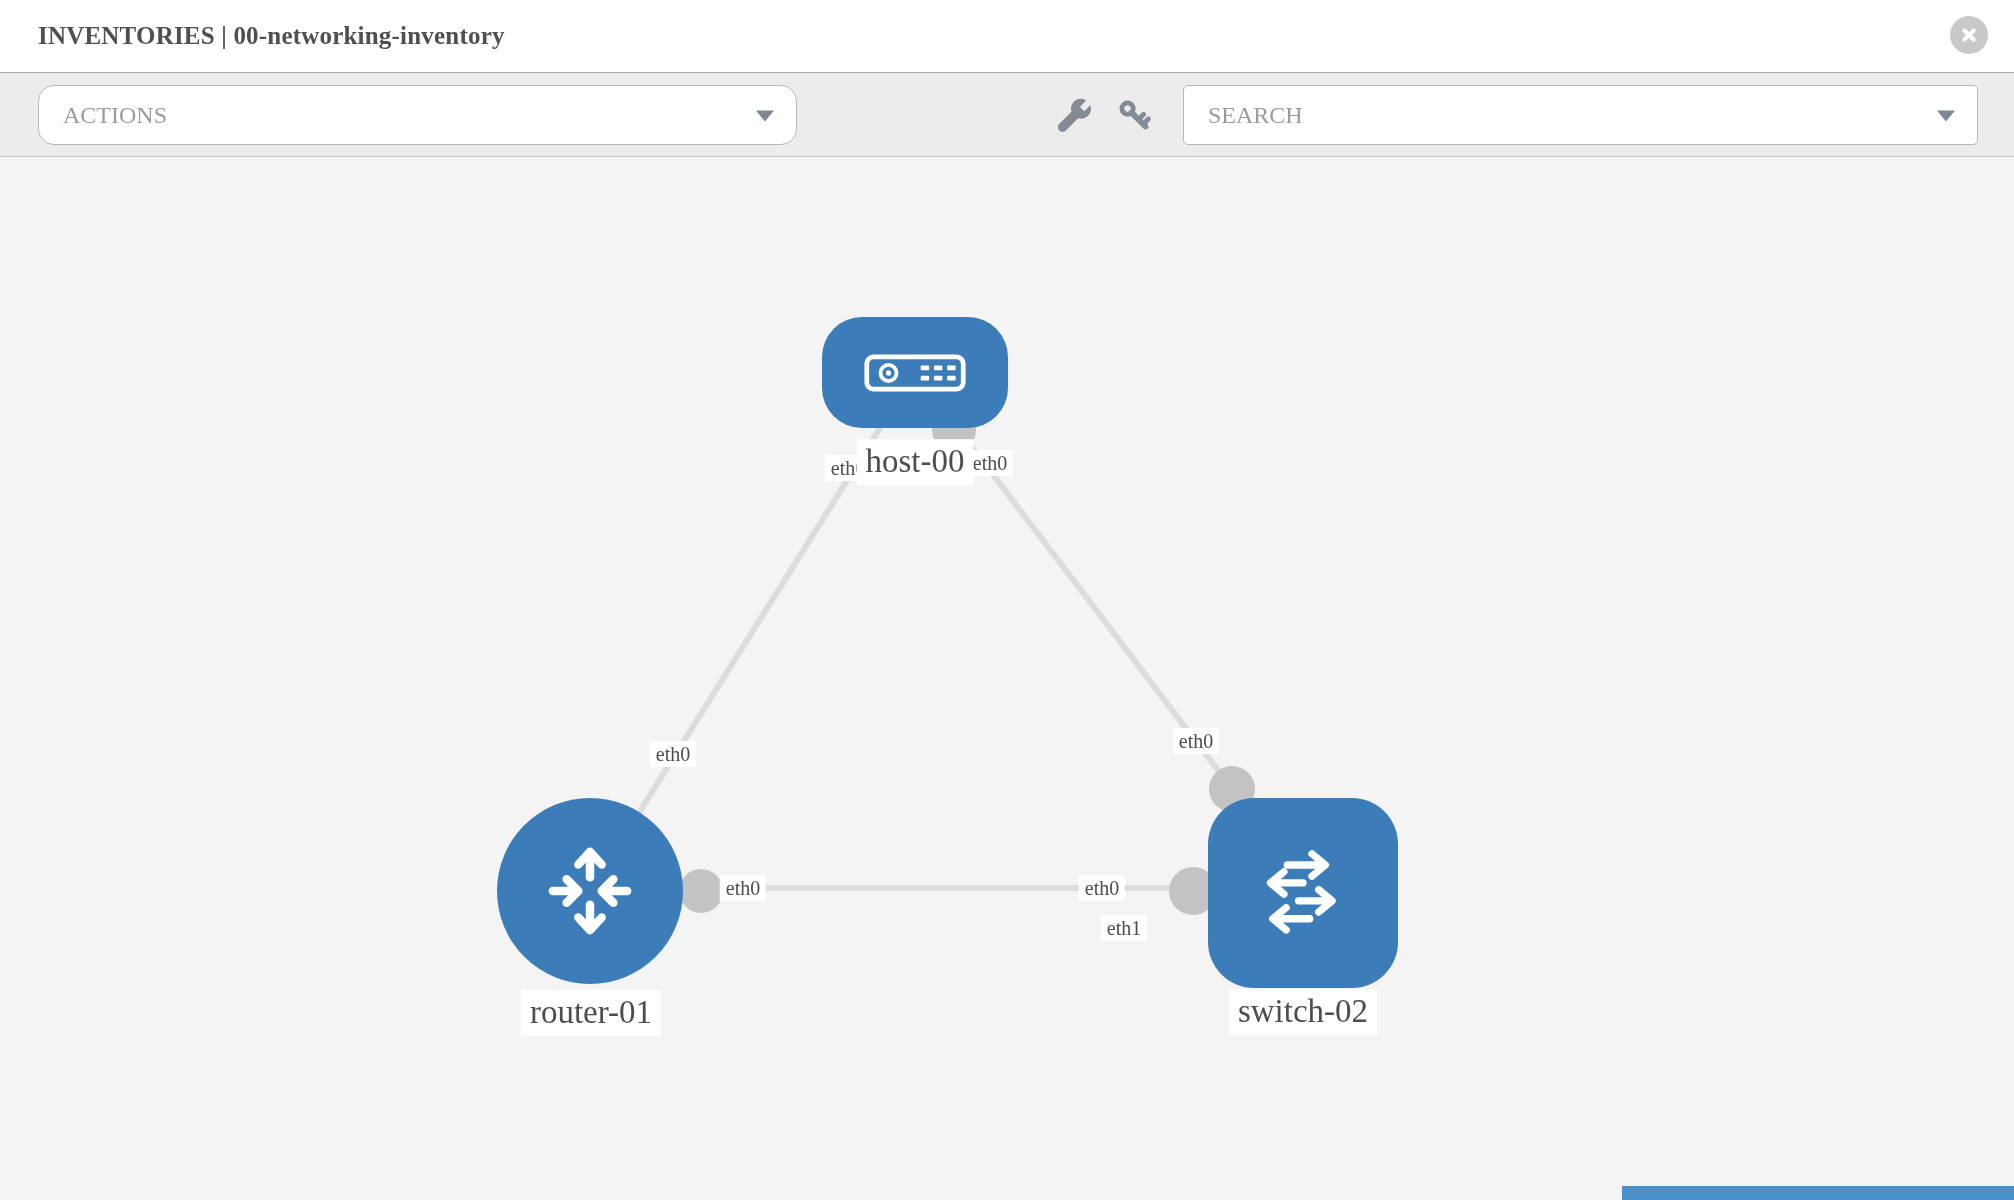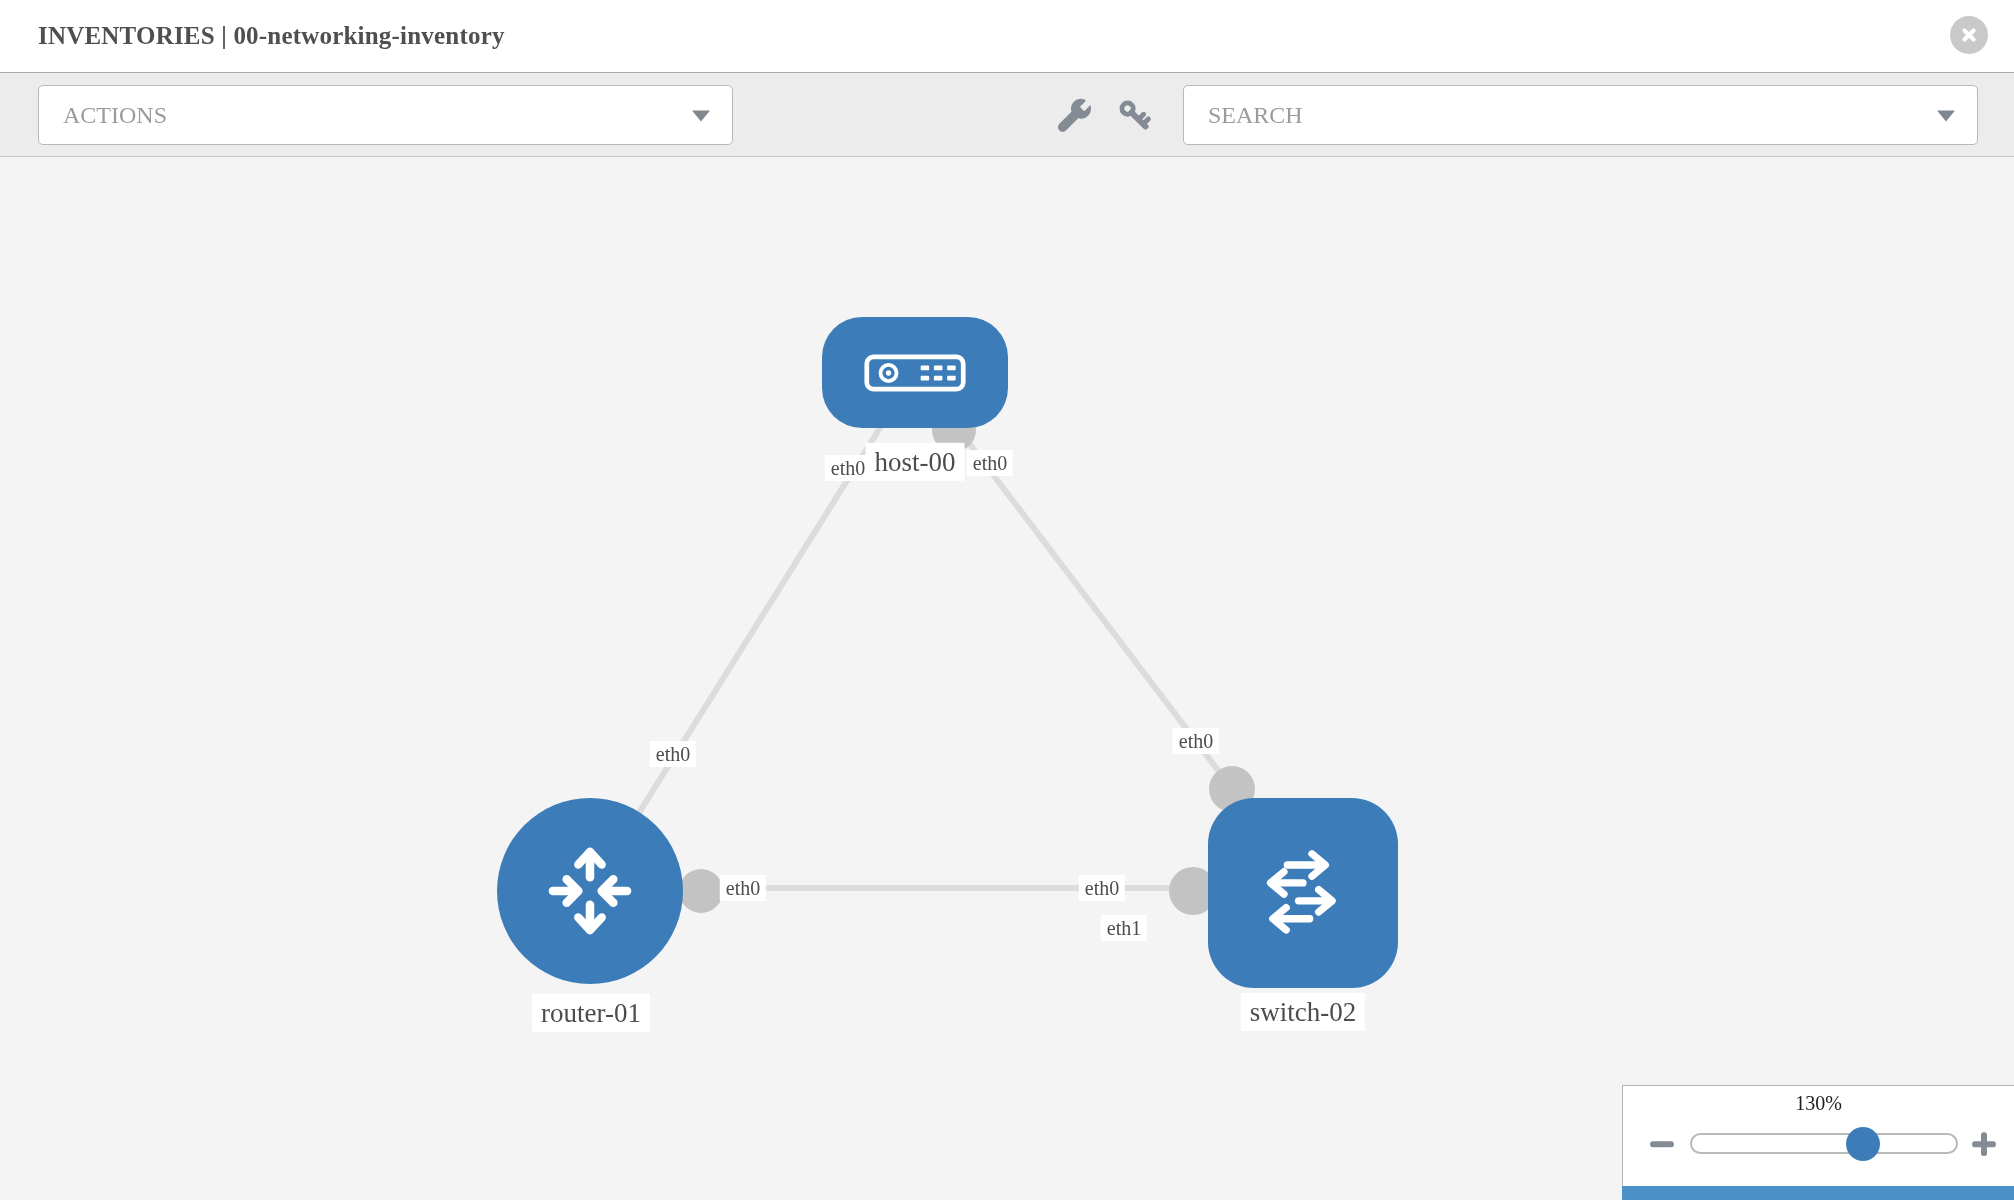--- a/index.html
+++ b/index.html
@@ -12,38 +12,38 @@
           font-size:25px;font-weight:bold;color:#4f4f4f;letter-spacing:.2px;}
   .close-btn{position:absolute;right:26px;top:16px;width:38px;height:38px;border-radius:50%;
              background:#c9c9c9;display:flex;align-items:center;justify-content:center;cursor:pointer;}
 
   
   .toolbar{position:absolute;left:0;top:72px;width:2014px;height:85px;background:#ececec;
            border-top:1px solid #a9a9a9;border-bottom:1px solid #c6c6c6;box-sizing:border-box;}
   .select{position:absolute;top:12px;height:60px;background:#fff;border:1px solid #b6b9bc;border-radius:5px;
           display:flex;align-items:center;padding:0 24px;font-size:24px;color:#9b9b9b;
           box-sizing:border-box;cursor:pointer;}
-  .select.actions{left:38px;width:695px;}
+  .select.actions{left:38px;width:759px;border-radius:16px;}
   .select.search{left:1183px;width:795px;text-align:center;}
   .caret{position:absolute;right:22px;top:50%;transform:translateY(-40%);width:0;height:0;
          border-left:9px solid transparent;border-right:9px solid transparent;border-top:11px solid #7f8890;}
   .tool-btn{position:absolute;top:20px;width:46px;height:46px;display:flex;align-items:center;
             justify-content:center;cursor:pointer;}
   .tool-btn.wrench{left:1052px;}
   .tool-btn.key{left:1112px;}
 
   
   .canvas{position:absolute;left:0;top:157px;width:2014px;height:1043px;background:#f4f4f4;}
   .links-svg{position:absolute;left:0;top:0;z-index:1;}
   .node{position:absolute;z-index:3;background:#3c7db9;display:flex;align-items:center;justify-content:center;cursor:pointer;}
   .node-host{left:822px;top:160px;width:186px;height:111px;border-radius:40px;}
   .node-router{left:497px;top:641px;width:186px;height:186px;border-radius:50%;}
   .node-switch{left:1208px;top:641px;width:190px;height:190px;border-radius:46px;}
   .chip{position:absolute;transform:translate(-50%,-50%);background:#fff;color:#4d4d4d;white-space:nowrap;line-height:1.2;}
-  .node-label{font-size:27px;padding:3px 9px;z-index:6;}
+  .node-label{font-size:33px;padding:3px 9px;z-index:6;}
   .if-label{font-size:20px;padding:1px 6px;z-index:4;}
   .if-label.top{z-index:5;}
 
   
   .zoom-panel{position:absolute;left:1622px;top:928px;width:392px;height:115px;background:#fff;
               border-left:1px solid #b4b4b4;border-top:1px solid #b4b4b4;box-sizing:border-box;z-index:8;}
   .zoom-level{position:absolute;left:0;top:6px;width:100%;text-align:center;font-size:20px;color:#1f1f1f;}
   .zoom-btn{position:absolute;width:34px;height:34px;display:flex;align-items:center;justify-content:center;cursor:pointer;}
   .zoom-minus{left:22px;top:41px;}
   .zoom-plus{left:344px;top:41px;}
@@ -156,33 +156,17 @@
     <div class="chip node-label" style="left:1303px;top:855px;">switch-02</div>
 
     <div class="chip if-label" style="left:848px;top:311px;">eth0</div>
     <div class="chip if-label" style="left:990px;top:306px;">eth0</div>
     <div class="chip if-label" style="left:673px;top:597px;">eth0</div>
     <div class="chip if-label" style="left:1196px;top:584px;">eth0</div>
     <div class="chip if-label" style="left:743px;top:731px;">eth0</div>
     <div class="chip if-label" style="left:1102px;top:731px;">eth0</div>
     <div class="chip if-label top" style="left:1124px;top:771px;">eth1</div>
 
-    <div class="zoom-panel">
-      <div class="zoom-level">130%</div>
-      <div class="zoom-btn zoom-minus">
-        <svg width="30" height="30" viewBox="0 0 24 24">
-          <rect x="2.5" y="9.8" width="19" height="4.8" rx="2" fill="#848b94"></rect>
-        </svg>
-      </div>
-      <div class="slider-track"></div>
-      <div class="slider-thumb"></div>
-      <div class="zoom-btn zoom-plus">
-        <svg width="30" height="30" viewBox="0 0 24 24">
-          <rect x="2.5" y="9.8" width="19" height="4.8" rx="2" fill="#848b94"></rect>
-          <rect x="9.6" y="2.5" width="4.8" height="19" rx="2" fill="#848b94"></rect>
-        </svg>
-      </div>
-    </div>
 
     <div class="key-bar"></div>
   </div>
 
 </div>
 
 </body></html>

